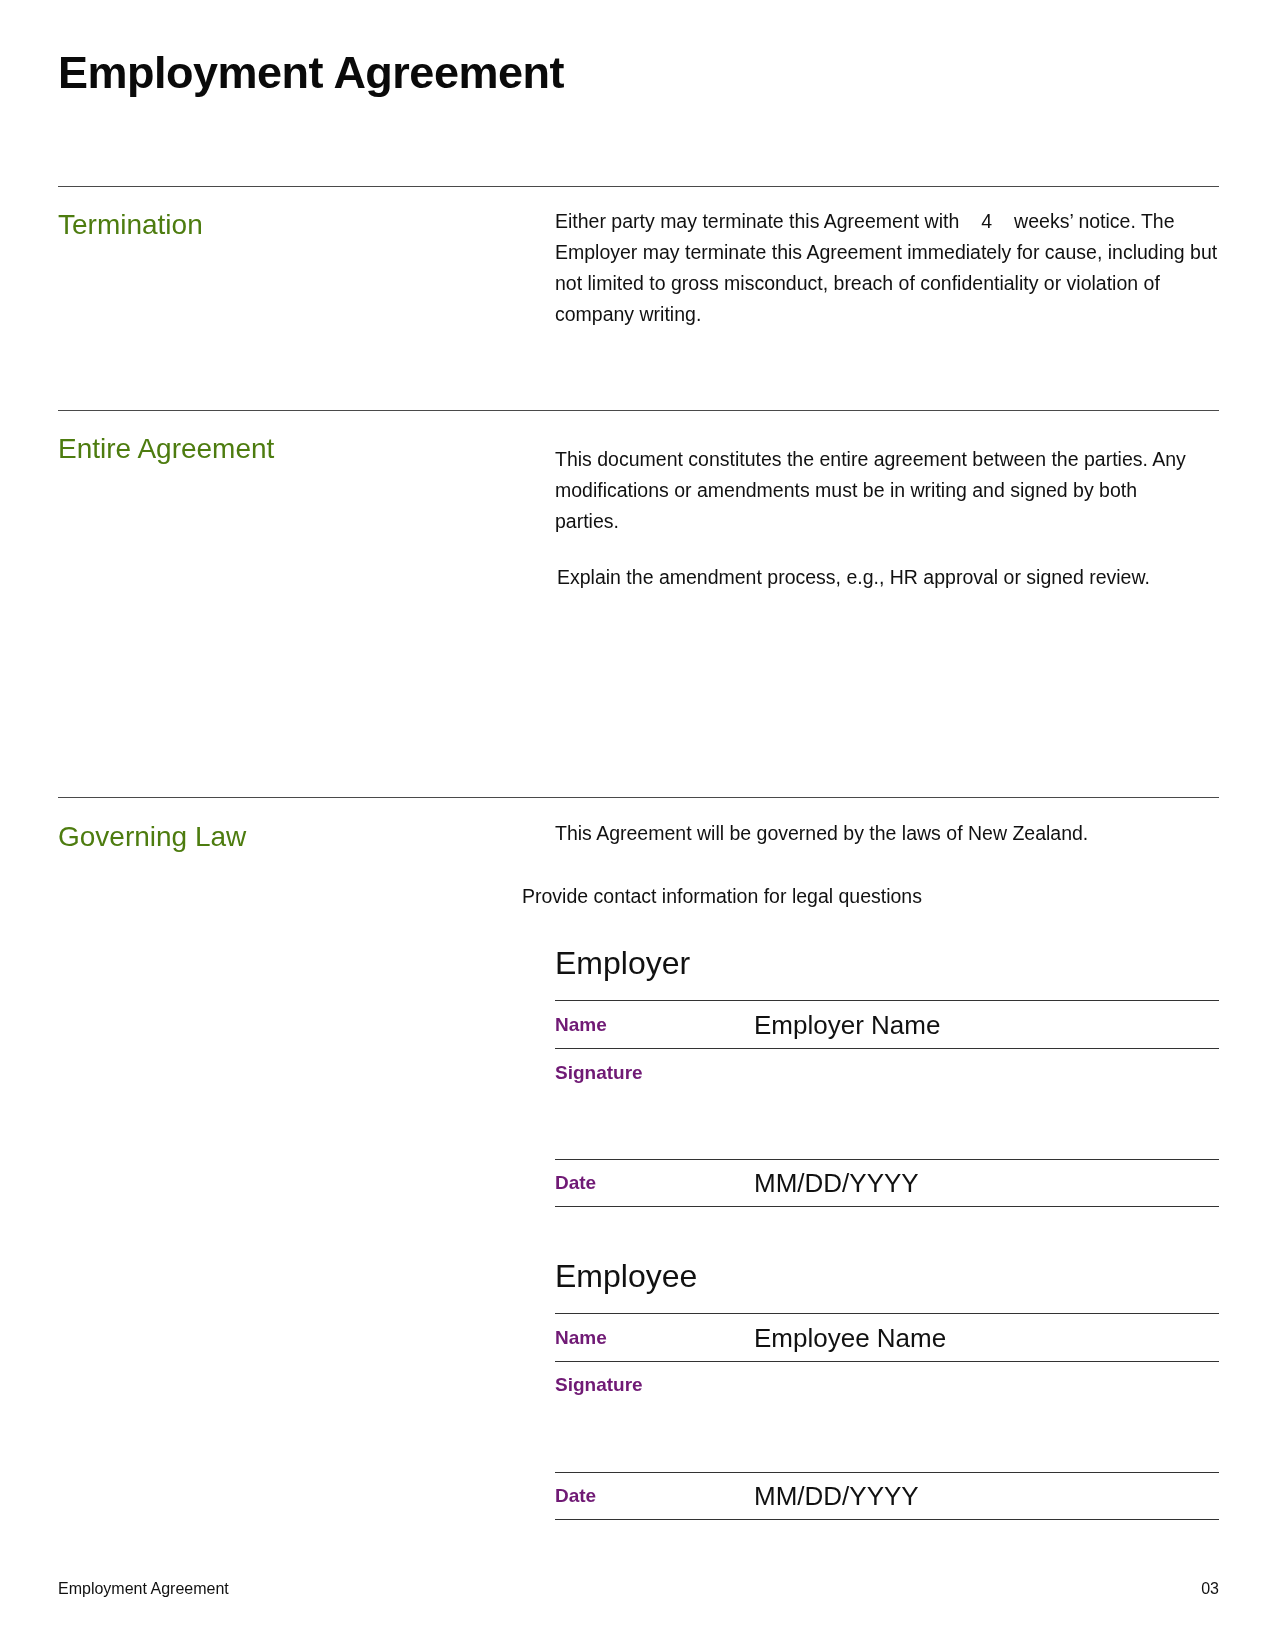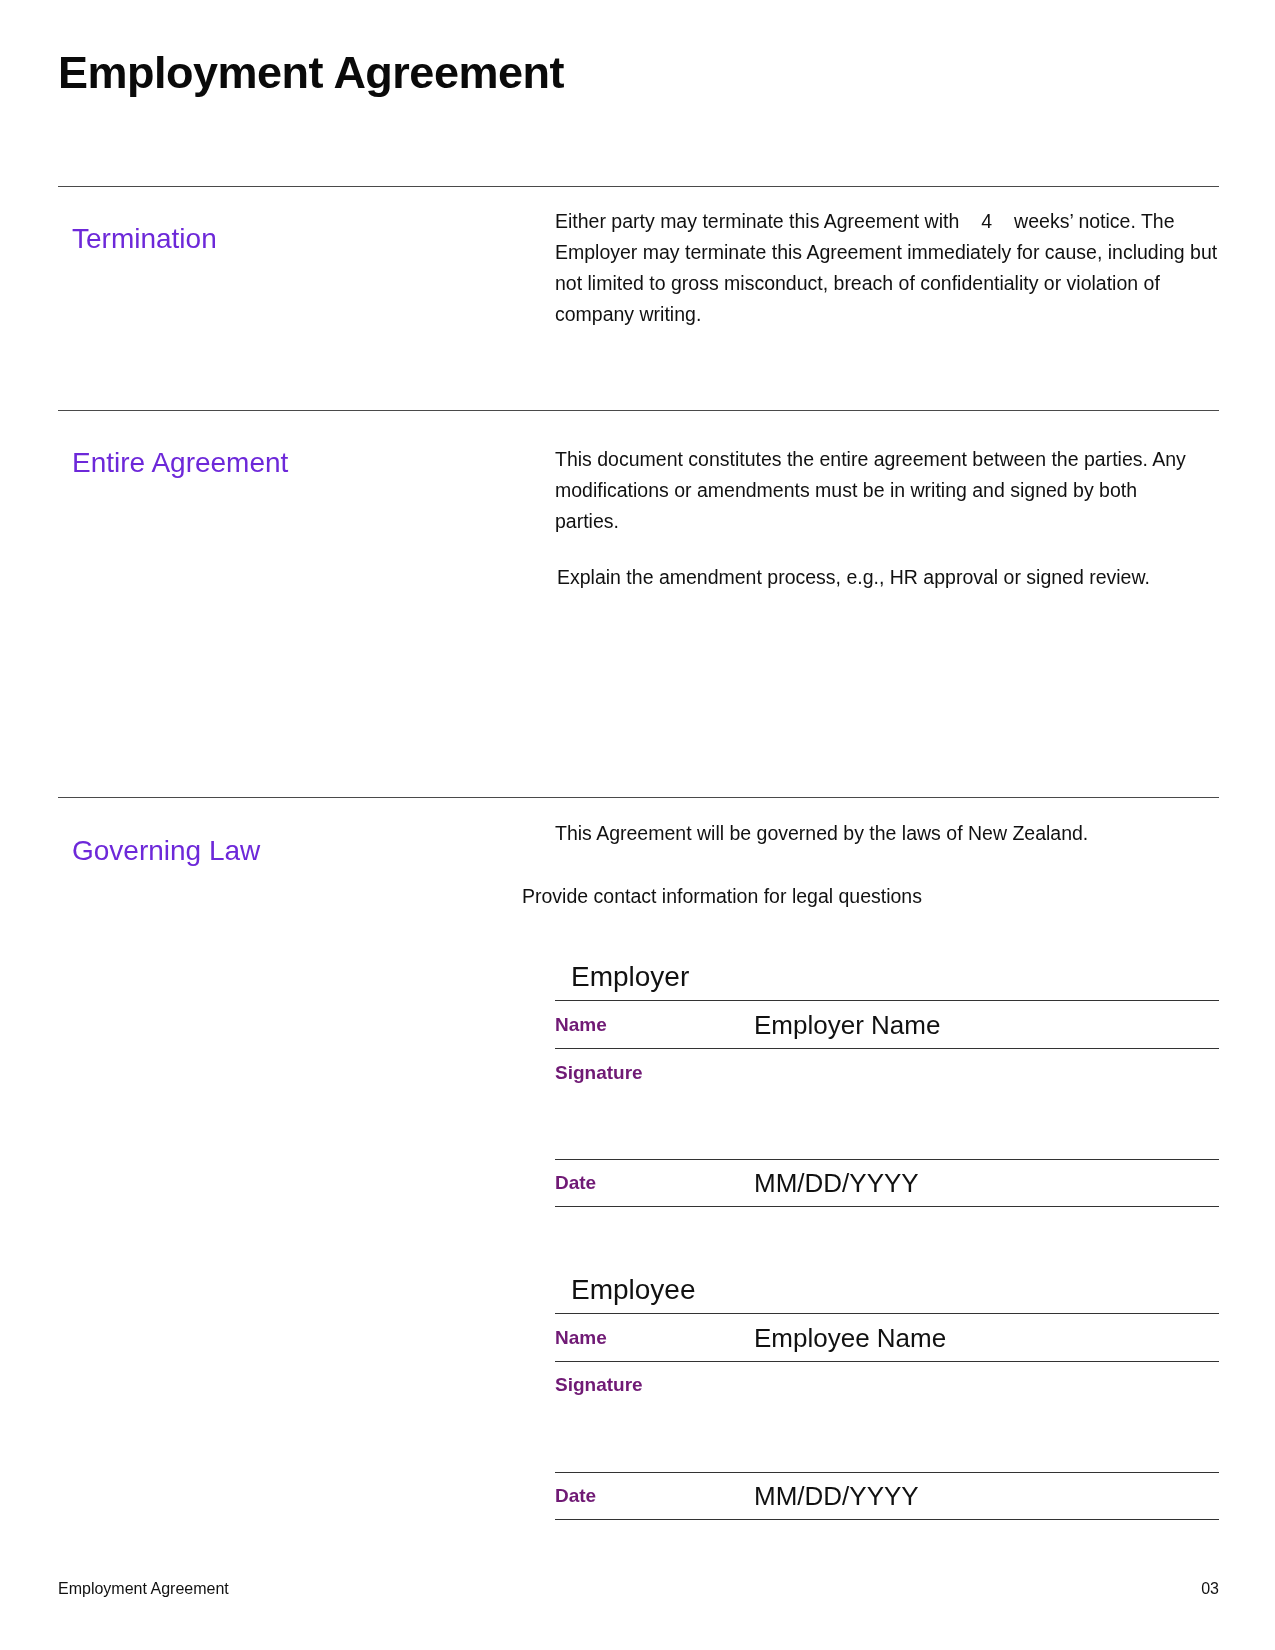--- a/index.html
+++ b/index.html
@@ -10,33 +10,33 @@
     .title {
       position: absolute; left: 58px; top: 48px;
       font-size: 45px; font-weight: 700; letter-spacing: -0.5px; margin: 0; line-height: 1.1;
       color: #0a0a0a;
     }
     .rule {
       position: absolute; left: 58px; width: 1161px; height: 0;
       border-top: 1.5px solid #4a4a4a;
     }
     .sec-head {
-      position: absolute; left: 58px; font-size: 28px; font-weight: 400; margin: 14px; line-height: 1.2;
-      color: #6d28d9;
+      position: absolute; left: 58px; font-size: 28px; font-weight: 400; margin: 0; line-height: 1.2;
+      color: #4d7c0f;
     }
     .body-text {
       position: absolute; left: 555px; width: 670px; font-size: 19.5px; line-height: 31px;
       margin: 0; color: #111;
     }
     .inline-field { display: inline-block; width: 44px; text-align: center; }
     .note {
       position: absolute; font-size: 19.5px; line-height: 31px; margin: 0; color: #111;
     }
     .party-title {
-      position: absolute; left: 555px; font-size: 28px; font-weight: 400; margin: 16px; line-height: 1.2;
+      position: absolute; left: 555px; font-size: 32px; font-weight: 400; margin: 0; line-height: 1.2;
       color: #111;
     }
     .srule {
       position: absolute; left: 555px; width: 664px; height: 0;
       border-top: 1.5px solid #333;
     }
     .flabel {
       position: absolute; left: 555px; font-size: 19px; font-weight: 700; color: #701a75; line-height: 24px;
     }
     .fvalue {

